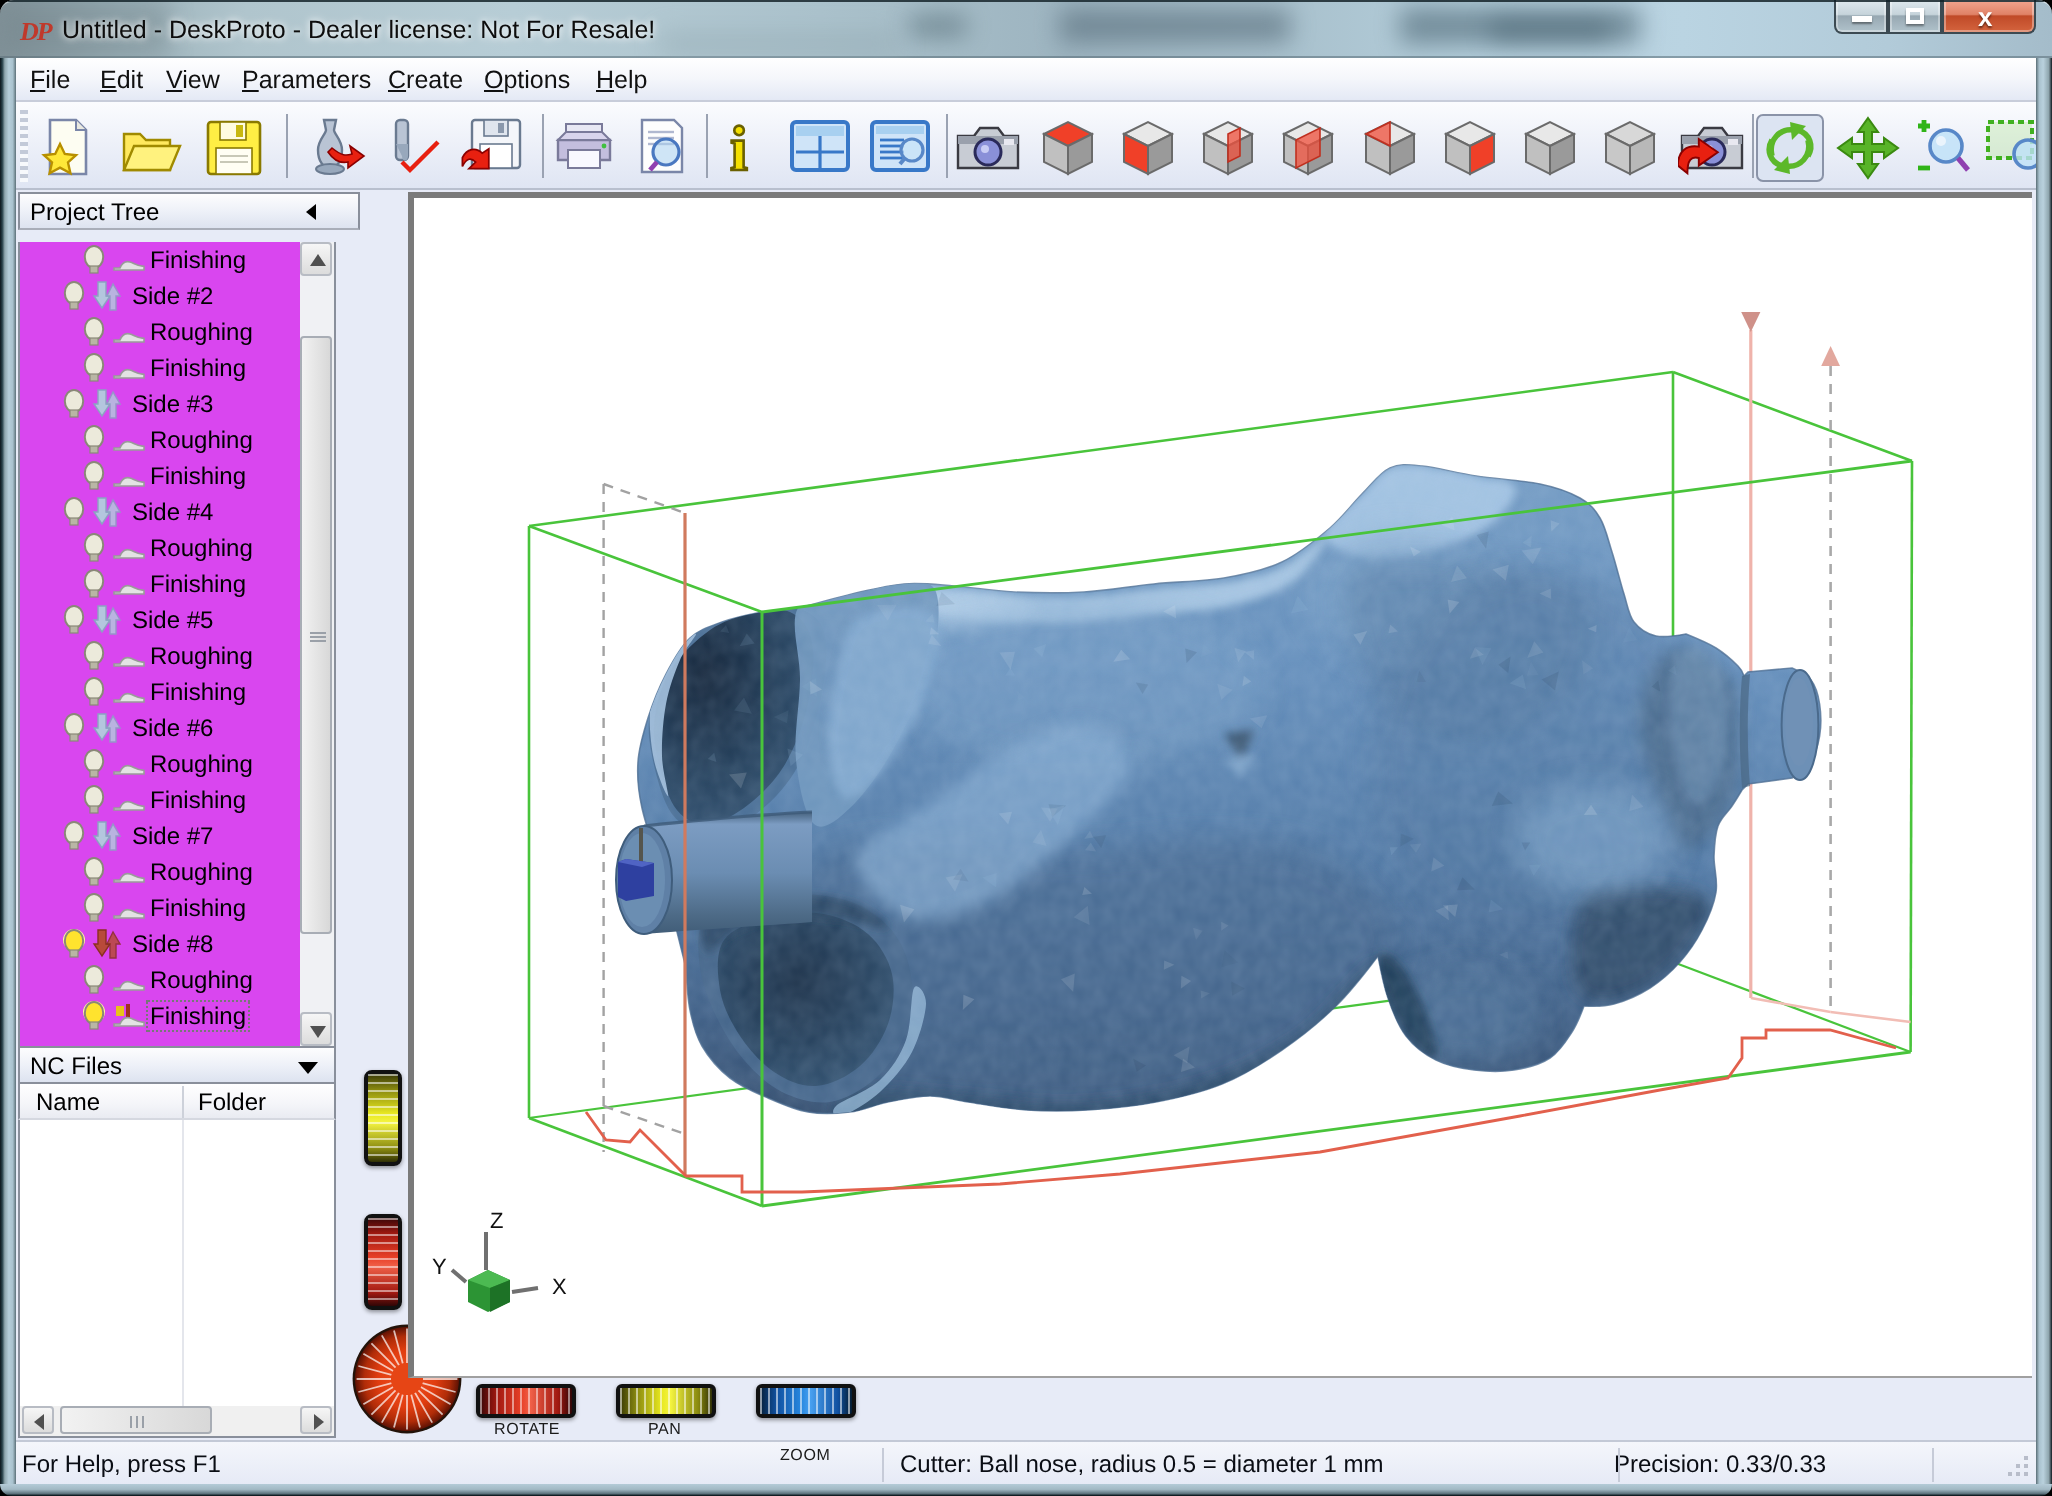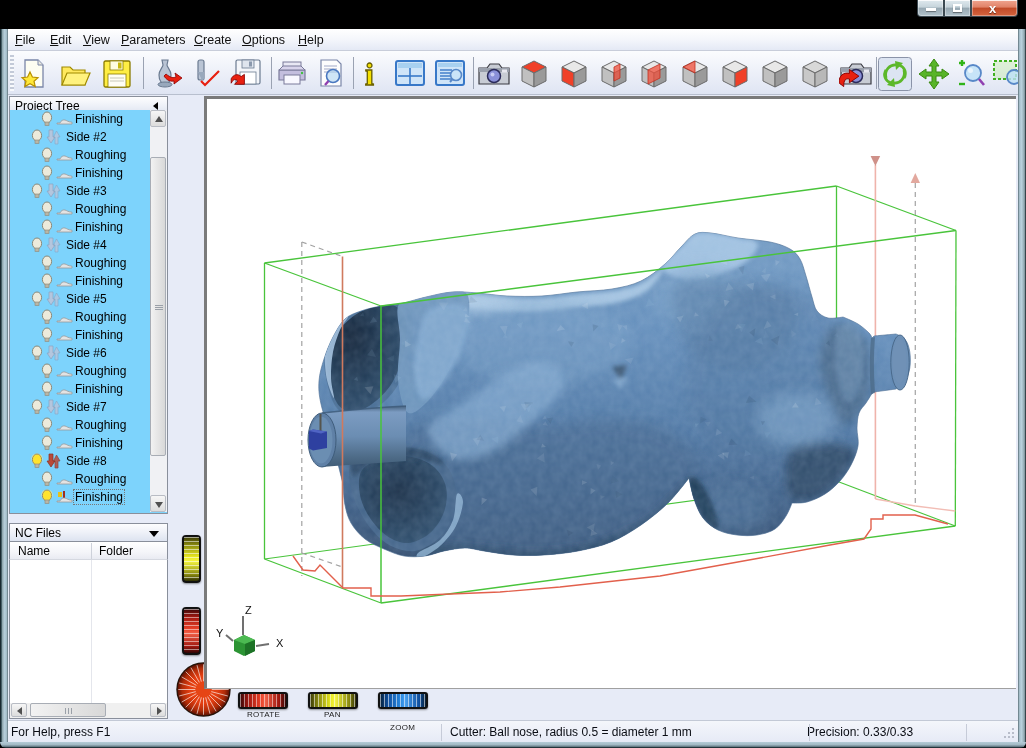--- a/index.html
+++ b/index.html
@@ -33,22 +33,22 @@
 
 
 #menubar { left:8px; top:29px; width:1010px; height:22px; background:linear-gradient(180deg,#ffffff 0%,#f4f6fb 50%,#e4e9f5 100%); border-bottom:1px solid #c8cdda; }
 .menu { position:absolute; top:4px; font:12.5px "Liberation Sans",sans-serif; color:#111; }
 .menu u { text-decoration:underline; }
 
 
 #toolbar { left:8px; top:51px; width:1010px; height:44px; background:linear-gradient(180deg,#fbfcfe 0%,#eef1f9 45%,#dfe5f3 100%); border-bottom:1px solid #b8bfce; }
 #grip { left:2px; top:4px; width:4px; height:36px; background:repeating-linear-gradient(180deg,#c3cad8 0 2px, #f7f9fc 2px 4px); }
 .tsep { position:absolute; top:6px; width:1px; height:32px; background:#9aa2b2; }
-#ptree-head { left:9px; top:96px; width:159px; height:19px; background:linear-gradient(180deg,#fdfdfe 0%,#eef1f8 50%,#dde3f0 100%); border:1px solid #898f9b; border-bottom:1px solid #a9aeb9; font:12px "Liberation Sans",sans-serif; color:#000; }
-#ptree-body { left:9px; top:110px; width:159px; height:404px; background:#7dd3fc; border:1px solid #898f9b; border-top:none; }
+#ptree-head { left:9px; top:96px; width:171px; height:19px; background:linear-gradient(180deg,#fdfdfe 0%,#eef1f8 50%,#dde3f0 100%); border:1px solid #898f9b; border-bottom:1px solid #a9aeb9; font:12px "Liberation Sans",sans-serif; color:#000; }
+#ptree-body { left:9px; top:121px; width:159px; height:404px; background:#d946ef; border:1px solid #898f9b; border-top:none; }
 #ncf-head { left:9px; top:523px; width:159px; height:19px; background:linear-gradient(180deg,#fdfdfe 0%,#eef1f8 50%,#dde3f0 100%); border:1px solid #898f9b; font:12px "Liberation Sans",sans-serif; color:#000; }
 #ncf-cols { left:9px; top:542px; width:159px; height:18px; border-left:1px solid #898f9b; border-right:1px solid #898f9b; background:linear-gradient(180deg,#ffffff 0%,#f4f5f9 60%,#e9ebf2 100%); border-bottom:1px solid #d5d8e0; }
 #ncf-body { left:9px; top:560px; width:159px; height:143px; background:#fff; border-left:1px solid #898f9b; border-right:1px solid #898f9b; }
 #ncf-hscroll { left:9px; top:703px; width:159px; height:16px; background:#f0f0f0; border:1px solid #898f9b; border-top:none; }
 
 .trow { position:absolute; height:18px; font:12px "Liberation Sans",sans-serif; color:#000; white-space:nowrap; }
 
 
 .sbtn { position:absolute; background:linear-gradient(180deg,#f6f6f6,#dcdcdc); border:1px solid #b8bcc4; border-radius:2px; }
 .sthumb { position:absolute; background:linear-gradient(90deg,#f2f2f2,#d8d8d8); border:1px solid #a8adb5; border-radius:2px; }
@@ -61,20 +61,31 @@
 #vpframe { position:absolute; z-index:1; left:204px; top:96px; width:812px; height:593px; border-top:3px solid #7a7a7a; border-left:3px solid #7a7a7a; border-bottom:1px solid #a0a0a0; background:#fff; }
 
 
 .vgauge { position:absolute; z-index:2; width:19px; height:48px; border:2px solid #111; border-radius:4px; box-shadow:0 1px 2px rgba(0,0,0,.4); }
 .hgauge { position:absolute; z-index:2; width:50px; height:17px; border:2px solid #111; border-radius:3px; box-shadow:0 1px 2px rgba(0,0,0,.4); }
 .glabel { position:absolute; z-index:2; font:8px "Liberation Sans",sans-serif; color:#1a1a1a; letter-spacing:0.3px; }
 </style>
 </head>
 <body>
 <div id="win">
+  <div id="titlebar" class="abs">
+    <div style="position:absolute;left:0;top:0;width:1026px;height:1px;background:rgba(14,30,38,.85);z-index:5;"></div>
+    <div class="blob" style="left:455px;top:8px;width:28px;height:10px;background:#4d656f;opacity:.6;"></div>
+    <div class="blob" style="left:530px;top:5px;width:115px;height:16px;background:#596f7d;opacity:.65;"></div>
+    <div class="blob" style="left:700px;top:4px;width:120px;height:18px;background:#4b6573;opacity:.6;"></div>
+    <div class="blob" style="left:745px;top:10px;width:60px;height:10px;background:#3c5664;opacity:.5;"></div>
+    <div class="blob" style="left:0px;top:0px;width:85px;height:29px;background:#6e7e84;opacity:.4;"></div>
+    <div class="blob" style="left:330px;top:16px;width:120px;height:12px;background:#93a9b2;opacity:.5;"></div>
+    <div id="logo" class="abs">DP</div>
+    <div id="title" class="abs">Untitled - DeskProto - Dealer license: Not For Resale!</div>
+  </div>
   <div id="wbtns" class="abs">
     <div id="wb-min" class="wb">
         <div class="wb-glyph" style="left:8px;top:8px;width:10px;height:3px;background:#fff;box-shadow:0 1px 1px rgba(0,0,0,.4);"></div>
       </div>
     <div id="wb-max" class="wb">
         <div class="wb-glyph" style="left:8px;top:4px;width:9px;height:8px;border:2px solid #fff;box-shadow:0 1px 1px rgba(0,0,0,.4);"></div>
       </div>
     <div id="wb-close" class="wb">
         <div class="wb-glyph" style="left:17px;top:1px;font-size:13px;text-shadow:0 1px 1px rgba(0,0,0,.5);">x</div>
       </div>

